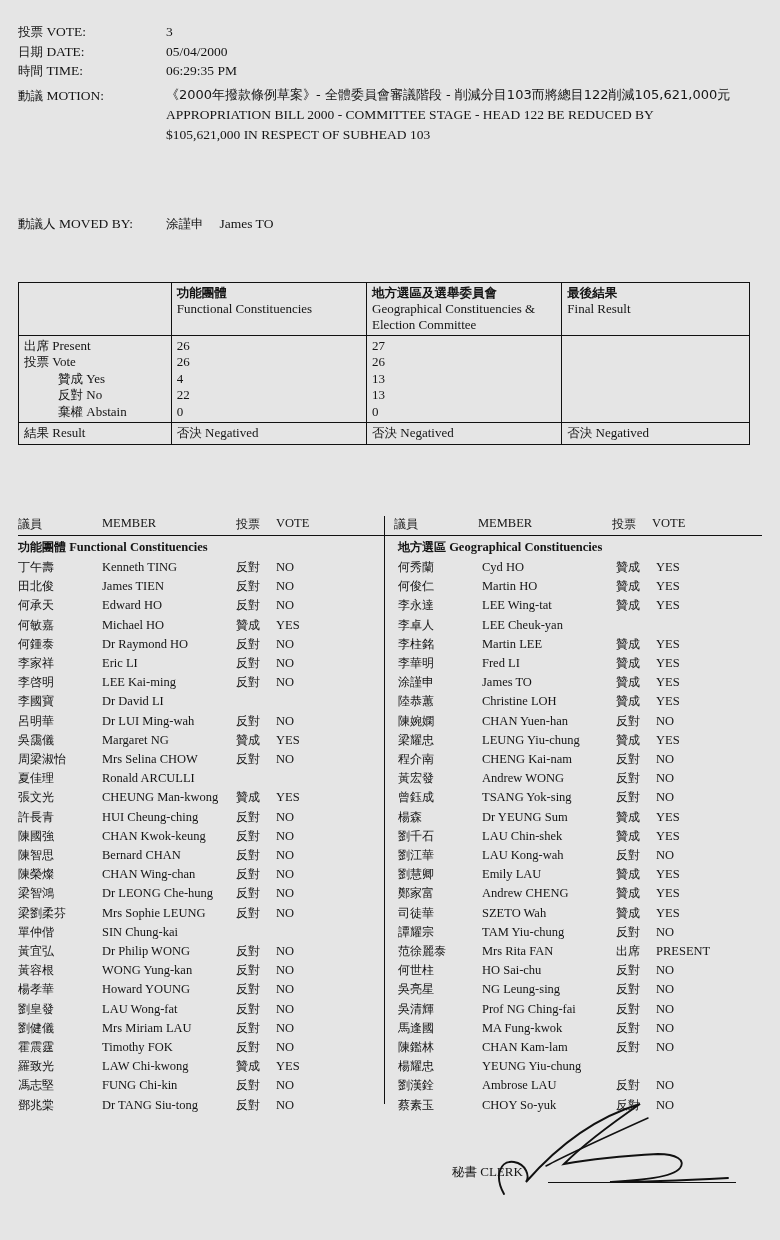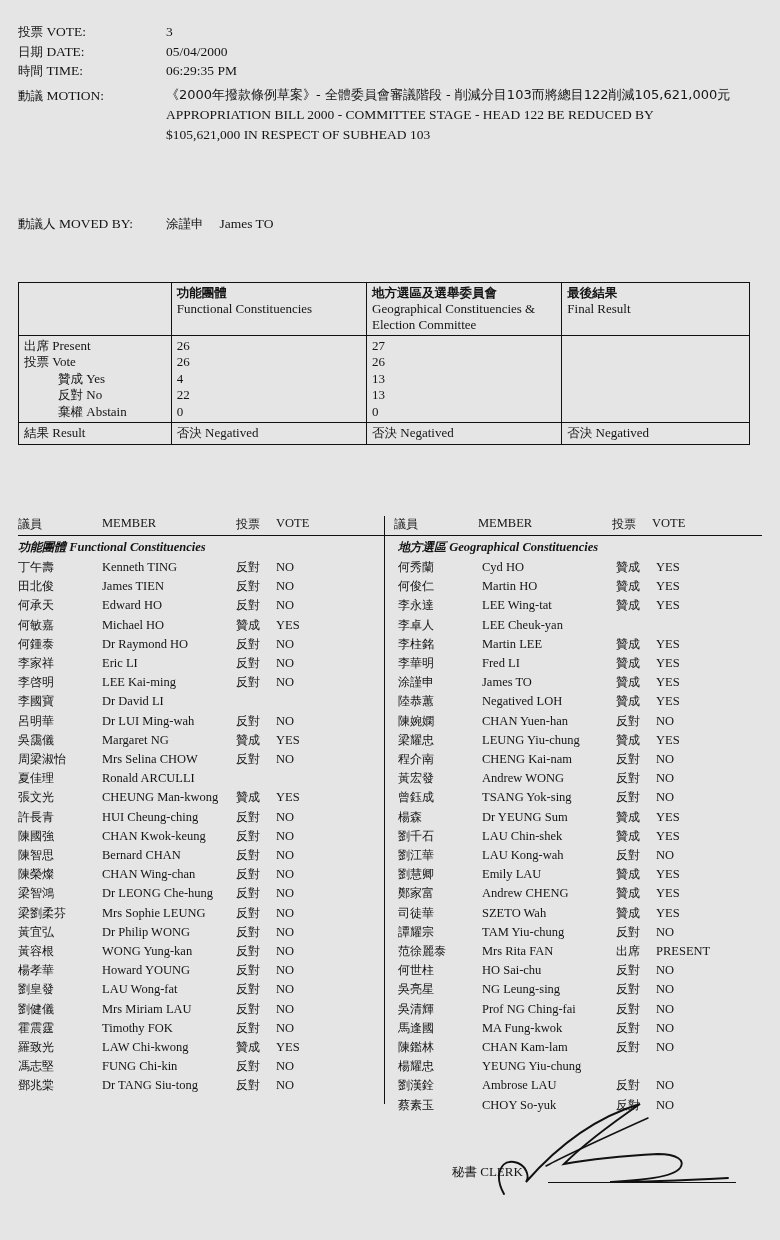--- a/index.html
+++ b/index.html
@@ -129,21 +129,20 @@
   .col-half { width: 366px; }
   .col-half.right { padding-left: 14px; width: 364px; }
 
   .sec-head {
     font-family: "DejaVu Sans", sans-serif;
     font-weight: bold;
     font-size: 12px;
     padding-top: 3px;
     padding-bottom: 2px;
     white-space: nowrap;
-    font-style: italic;
   }
   .sec-head .en {
     font-family: "Liberation Serif", serif;
     font-size: 12.5px;
     font-weight: bold;
   }
   .sec-head.spaced { padding-top: 20px; }
 
   .vrow { display: flex; line-height: 19.2px; white-space: nowrap; }
   .c-name {
@@ -440,20 +439,26 @@
             <div class="c-vcn cjk">反對</div>
             <div class="c-ven">NO</div>
           </div>
           <div class="vrow">
             <div class="c-name cjk">梁劉柔芬</div>
             <div class="c-member">Mrs Sophie LEUNG</div>
             <div class="c-vcn cjk">反對</div>
             <div class="c-ven">NO</div>
           </div>
           <div class="vrow">
+            <div class="c-name cjk">單仲偕</div>
+            <div class="c-member">SIN Chung-kai</div>
+            <div class="c-vcn cjk"></div>
+            <div class="c-ven"></div>
+          </div>
+          <div class="vrow">
             <div class="c-name cjk">黃宜弘</div>
             <div class="c-member">Dr Philip WONG</div>
             <div class="c-vcn cjk">反對</div>
             <div class="c-ven">NO</div>
           </div>
           <div class="vrow">
             <div class="c-name cjk">黃容根</div>
             <div class="c-member">WONG Yung-kan</div>
             <div class="c-vcn cjk">反對</div>
             <div class="c-ven">NO</div>
@@ -540,21 +545,21 @@
             <div class="c-ven">YES</div>
           </div>
           <div class="vrow">
             <div class="c-name cjk">涂謹申</div>
             <div class="c-member">James TO</div>
             <div class="c-vcn cjk">贊成</div>
             <div class="c-ven">YES</div>
           </div>
           <div class="vrow">
             <div class="c-name cjk">陸恭蕙</div>
-            <div class="c-member">Negatived LOH</div>
+            <div class="c-member">Christine LOH</div>
             <div class="c-vcn cjk">贊成</div>
             <div class="c-ven">YES</div>
           </div>
           <div class="vrow">
             <div class="c-name cjk">陳婉嫻</div>
             <div class="c-member">CHAN Yuen-han</div>
             <div class="c-vcn cjk">反對</div>
             <div class="c-ven">NO</div>
           </div>
           <div class="vrow">

